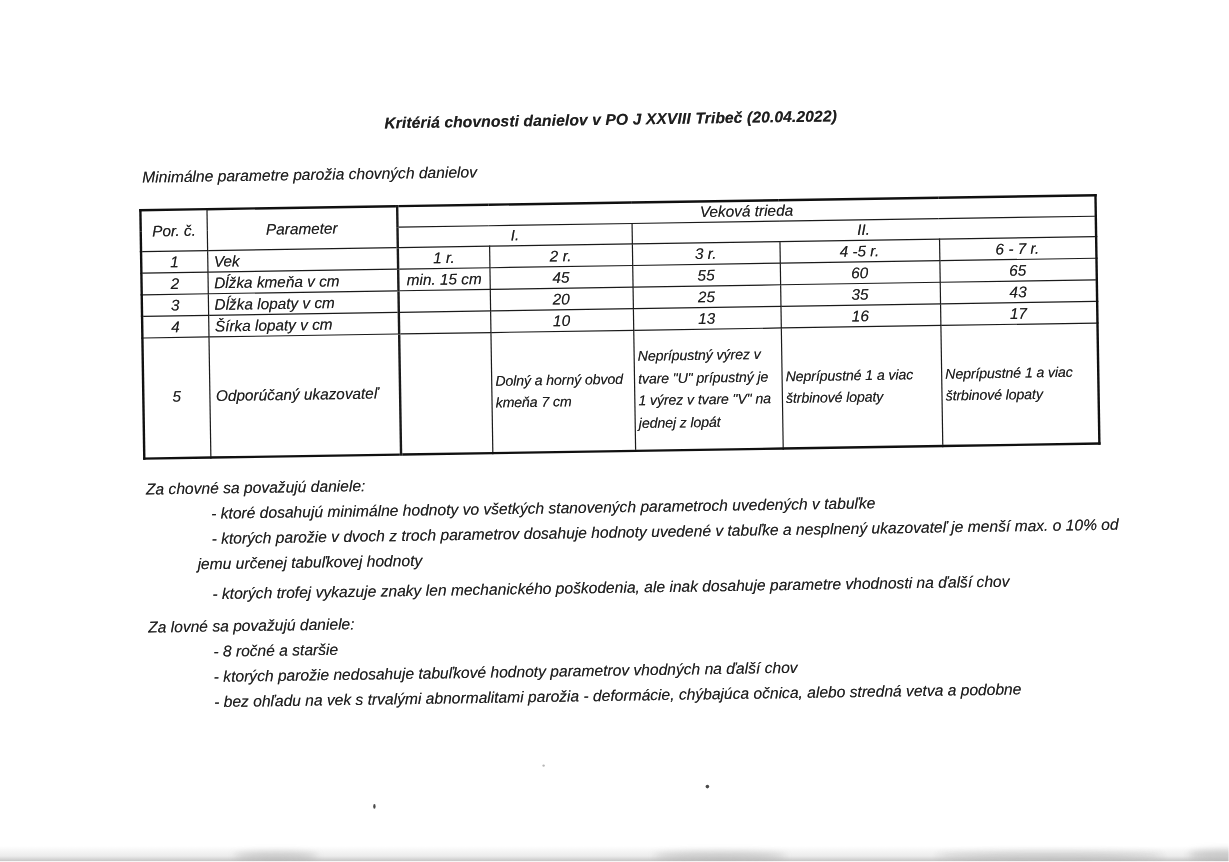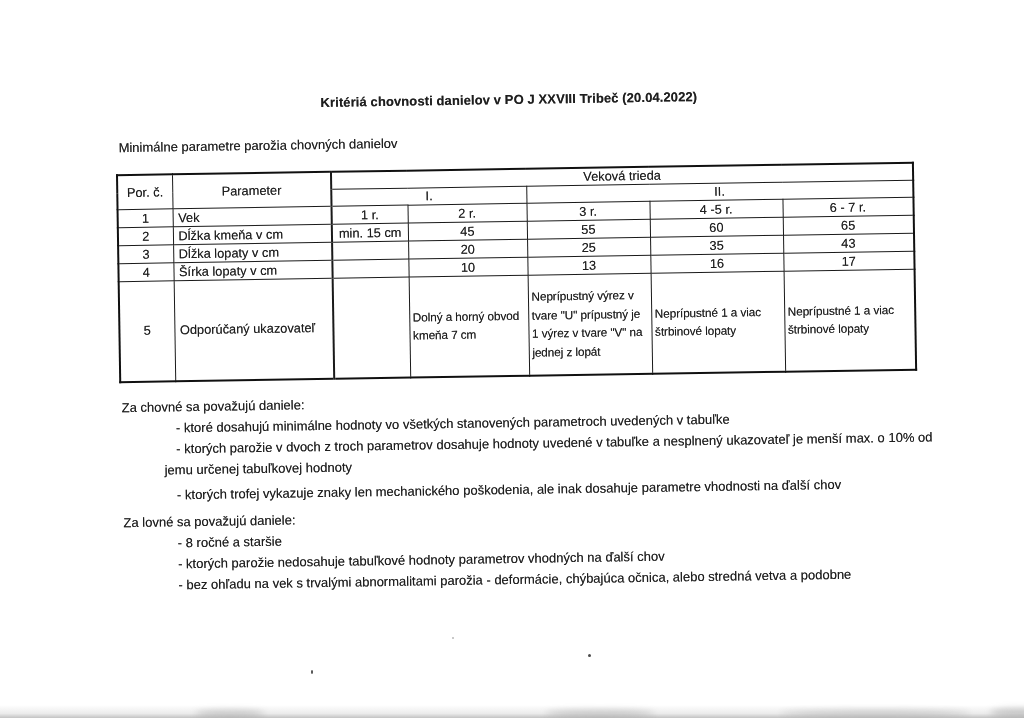--- a/index.html
+++ b/index.html
@@ -9,20 +9,21 @@
     background: #ffffff;
     font-family: "Liberation Sans", sans-serif;
     color: #1e1e1e;
     overflow: hidden;
   }
   .page {
     position: relative;
     width: 1024px; height: 718px;
     background: #ffffff;
     overflow: hidden;
+    font-style: italic;
   }
   
   .content {
     position: absolute; inset: 0;
     transform: rotate(-0.9deg);
     transform-origin: 512px 300px;
     text-shadow: 0 0 0.5px rgba(25,25,25,0.65);
   }
   .doc-title {
     position: absolute; top: 92px; left: 0; width: 1024px;

